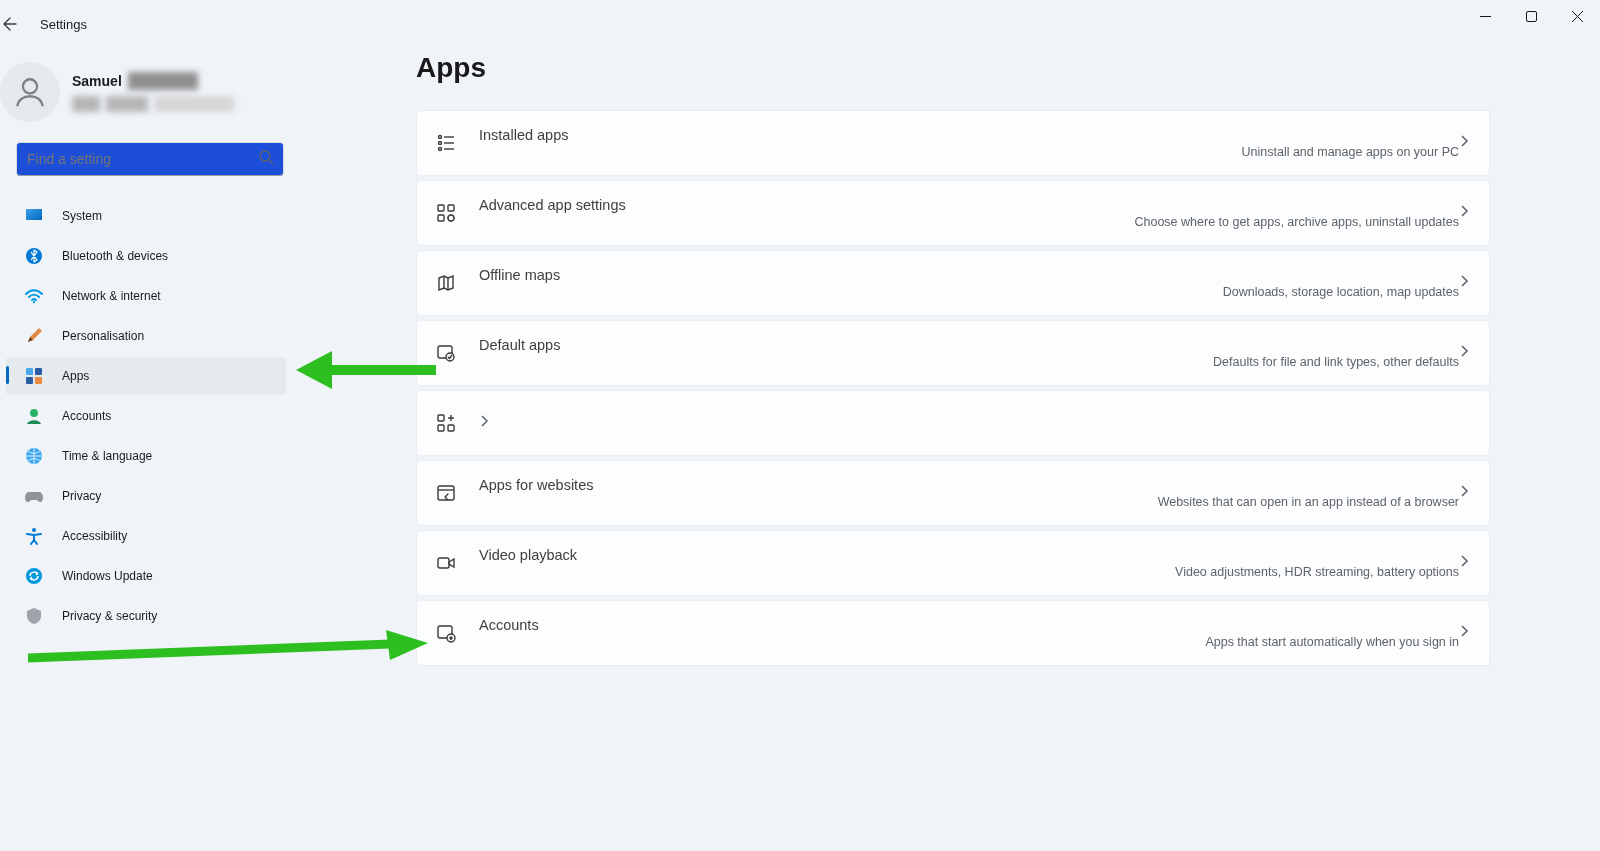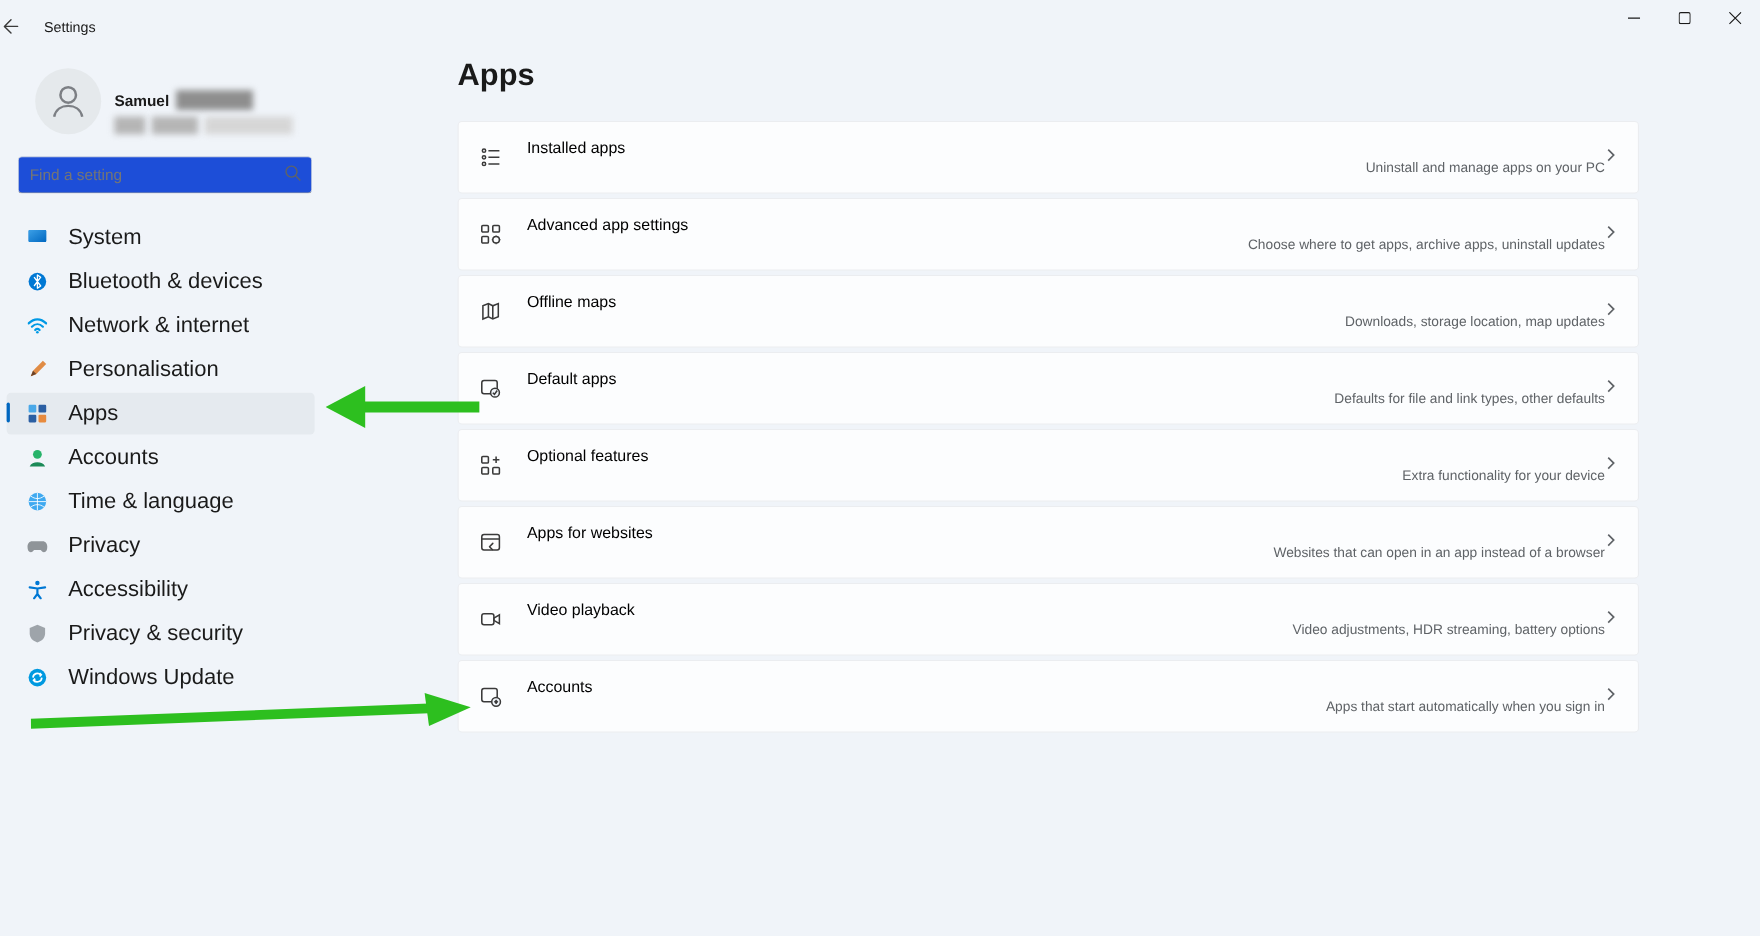--- a/index.html
+++ b/index.html
@@ -7,51 +7,51 @@
 
   
   .titlebar { display: flex; align-items: center; height: 48px; }
   .titlebar .back { width: 20px; height: 20px; display:flex; align-items:center; justify-content:center; cursor:pointer; }
   .titlebar .title { margin-left: 20px; font-size: 13px; color: #1a1a1a; }
   .window-controls { position: absolute; top: 0; right: 0; display: flex; }
   .window-controls .btn { width: 46px; height: 32px; display:flex; align-items:center; justify-content:center; cursor:pointer; }
 
   
   .sidebar { position: absolute; left: 0; top: 48px; width: 300px; padding: 8px 0 0 0; }
-  .profile { display:flex; align-items:flex-end; padding: 6px 16px 12px 32px; }
+  .profile { display:flex; align-items:center; padding: 6px 16px 12px 0; }
   .avatar { width: 60px; height: 60px; border-radius: 50%; background:#e5e9ec; display:flex; align-items:center; justify-content:center; }
   .avatar svg { width:34px; height:34px; }
   .profile-text { margin-left: 12px; }
   .profile-name { font-size: 14px; font-weight: 600; display:flex; align-items:center; gap:6px;}
   .pix { display:inline-block; filter: blur(3px); }
   .pix-name { background:#8e8e8e; width:70px; height:18px; }
   .pix-sub { display:flex; gap:6px; margin-top:6px; }
   .pix-sub .b { background:#b5b5b5; height:16px; filter: blur(3px);}
   .pix-sub .b1 { width:28px; }
   .pix-sub .b2 { width:42px; }
   .pix-sub .b3 { width:80px; background:#d6d6d6;}
 
   .searchbox { margin: 8px 16px 20px 16px; position: relative; }
   .searchbox input { width: 100%; height: 34px; padding: 0 36px 0 10px; font-size: 14px; background:#1d4ed8; border:1px solid #d7dbe0; border-bottom:1px solid #9a9ea3; border-radius:4px; outline:none; }
   .searchbox .sicon { position:absolute; right:10px; top:7px; }
 
   .nav { display:flex; flex-direction:column; padding: 0 4px 0 0; }
-  .nav-item { display:flex; align-items:center; height:38px; padding-left: 18px; margin: 1px 10px 1px 6px; border-radius:4px; cursor:pointer; font-size:20px; position:relative; }
+  .nav-item { display:flex; align-items:center; height:38px; padding-left: 18px; margin: 1px 10px 1px 6px; border-radius:4px; cursor:pointer; font-size:12px; position:relative; }
   .nav-item .icon { width:20px; height:20px; display:flex; align-items:center; justify-content:center; margin-right: 18px; }
   .nav-item.active { background:#e5eaef; }
   .nav-item.active::before { content:""; position:absolute; left:0px; top:9px; width:3px; height:18px; background:#0067c0; border-radius:2px; }
 
   
   .main { position:absolute; left: 416px; top: 52px; right: 110px; }
   .page-title { font-size: 28px; font-weight: 600; margin-bottom: 26px; }
   .cards { display:flex; flex-direction:column; gap:4px; }
   .card { background:#fcfdfe; border:1px solid #ebedf0; border-radius:4px; height:66px; display:flex; align-items:center; padding: 0 20px 0 18px; cursor:pointer; }
   .card .cicon { width:22px; height:22px; display:flex; align-items:center; justify-content:center; margin-right: 22px; }
   .card .ctext { flex:1; }
-  .card .ctitle { font-size:14.5px; color:#000000; }
+  .card .ctitle { font-size:14.5px; color:#404040; }
   .card .csub { font-size:12.5px; color:#5f6367; margin-top:2px;text-align:right; }
   .card .chev { color:#5f6367; }
 
   
   .arrow { position:absolute; pointer-events:none; }
 
 </style>
 </head>
 <body>
 
@@ -198,34 +198,34 @@
           <svg width="18" height="18" viewBox="0 0 18 18">
             <circle cx="9" cy="3" r="2" fill="#0078d4"></circle>
             <path d="M2 7l7 1 7-1M9 8v5l-3 4M9 13l3 4" stroke="#0078d4" stroke-width="2" fill="none" stroke-linecap="round"></path>
           </svg>
         </span>
       <span>Accessibility</span>
     </div>
     <div class="nav-item">
       <span class="icon">
           <svg width="18" height="18" viewBox="0 0 18 18">
-            <path d="M9 1l7 3v5c0 4-3 7-7 8-4-1-7-4-7-8V4l7-3z" fill="#9ea4aa"></path>
-          </svg>
-        </span>
-      <span>Privacy &amp; security</span>
-    </div>
-    <div class="nav-item">
-      <span class="icon">
-          <svg width="18" height="18" viewBox="0 0 18 18">
             <circle cx="9" cy="9" r="8" fill="#0099e0"></circle>
             <path d="M5 9a4 4 0 017-2.5M13 9a4 4 0 01-7 2.5" stroke="#fff" stroke-width="1.5" fill="none"></path>
             <path d="M11 5l1.5 1.5L11 8M7 13l-1.5-1.5L7 10" stroke="#fff" stroke-width="1.5" fill="none"></path>
           </svg>
         </span>
       <span>Windows Update</span>
+    </div>
+    <div class="nav-item">
+      <span class="icon">
+          <svg width="18" height="18" viewBox="0 0 18 18">
+            <path d="M9 1l7 3v5c0 4-3 7-7 8-4-1-7-4-7-8V4l7-3z" fill="#9ea4aa"></path>
+          </svg>
+        </span>
+      <span>Privacy &amp; security</span>
     </div>
   </div>
 </div>
 
 <div class="main">
   <h1 class="page-title">Apps</h1>
   <div class="cards">
 
     <div class="card">
       <span class="cicon">
@@ -301,24 +301,20 @@
 
     <div class="card">
       <span class="cicon">
           <svg width="20" height="20" viewBox="0 0 20 20" stroke="#3a3a3a" stroke-width="1.4" fill="none">
             <rect x="2" y="2" width="6" height="6" rx="1"></rect>
             <rect x="2" y="12" width="6" height="6" rx="1"></rect>
             <rect x="12" y="12" width="6" height="6" rx="1"></rect>
             <path d="M15 2v6M12 5h6"></path>
           </svg>
         </span>
-      <div class="ctext">
-          <div class="ctitle">Optional features</div>
-          <div class="csub">Extra functionality for your device</div>
-        </div>
       <span class="chev"><svg width="10" height="14" viewBox="0 0 10 14">
             <path d="M3 2l5 5-5 5" stroke="#5f6367" stroke-width="1.5" fill="none"></path>
           </svg></span>
     </div>
 
     <div class="card">
       <span class="cicon">
           <svg width="20" height="20" viewBox="0 0 20 20" stroke="#3a3a3a" stroke-width="1.4" fill="none">
             <rect x="2" y="3" width="16" height="14" rx="2"></rect>
             <path d="M2 7h16"></path>

